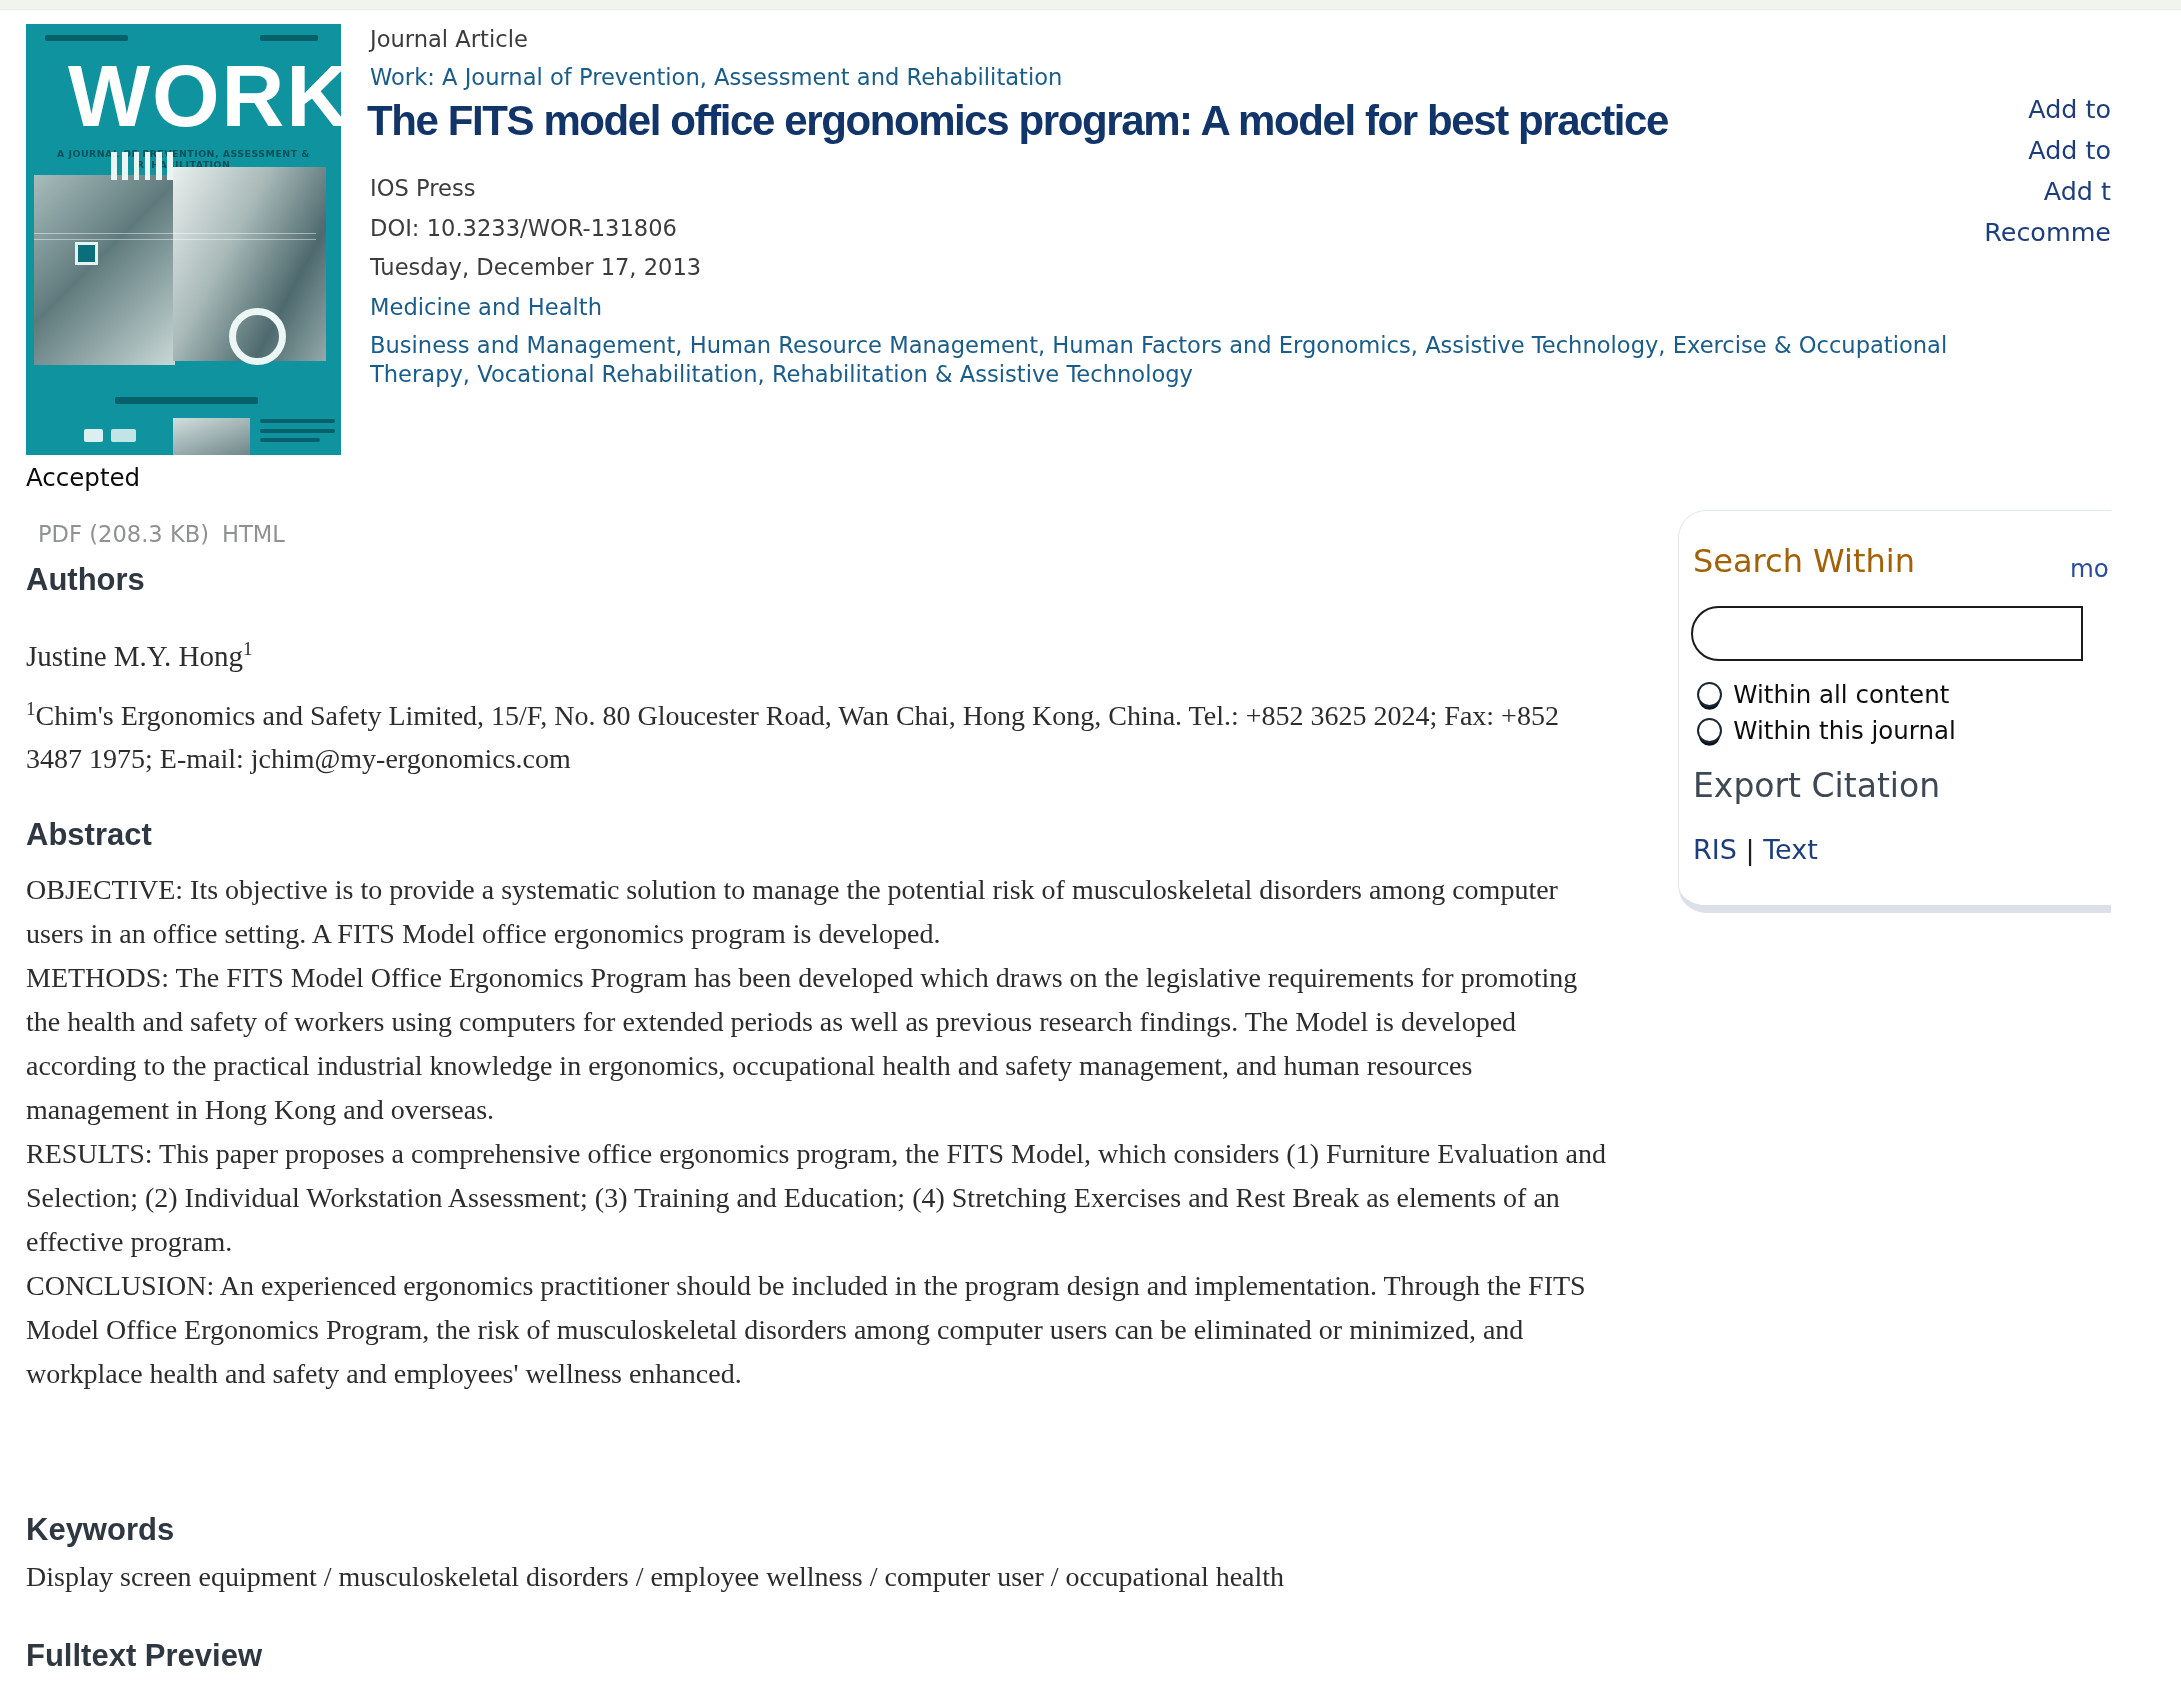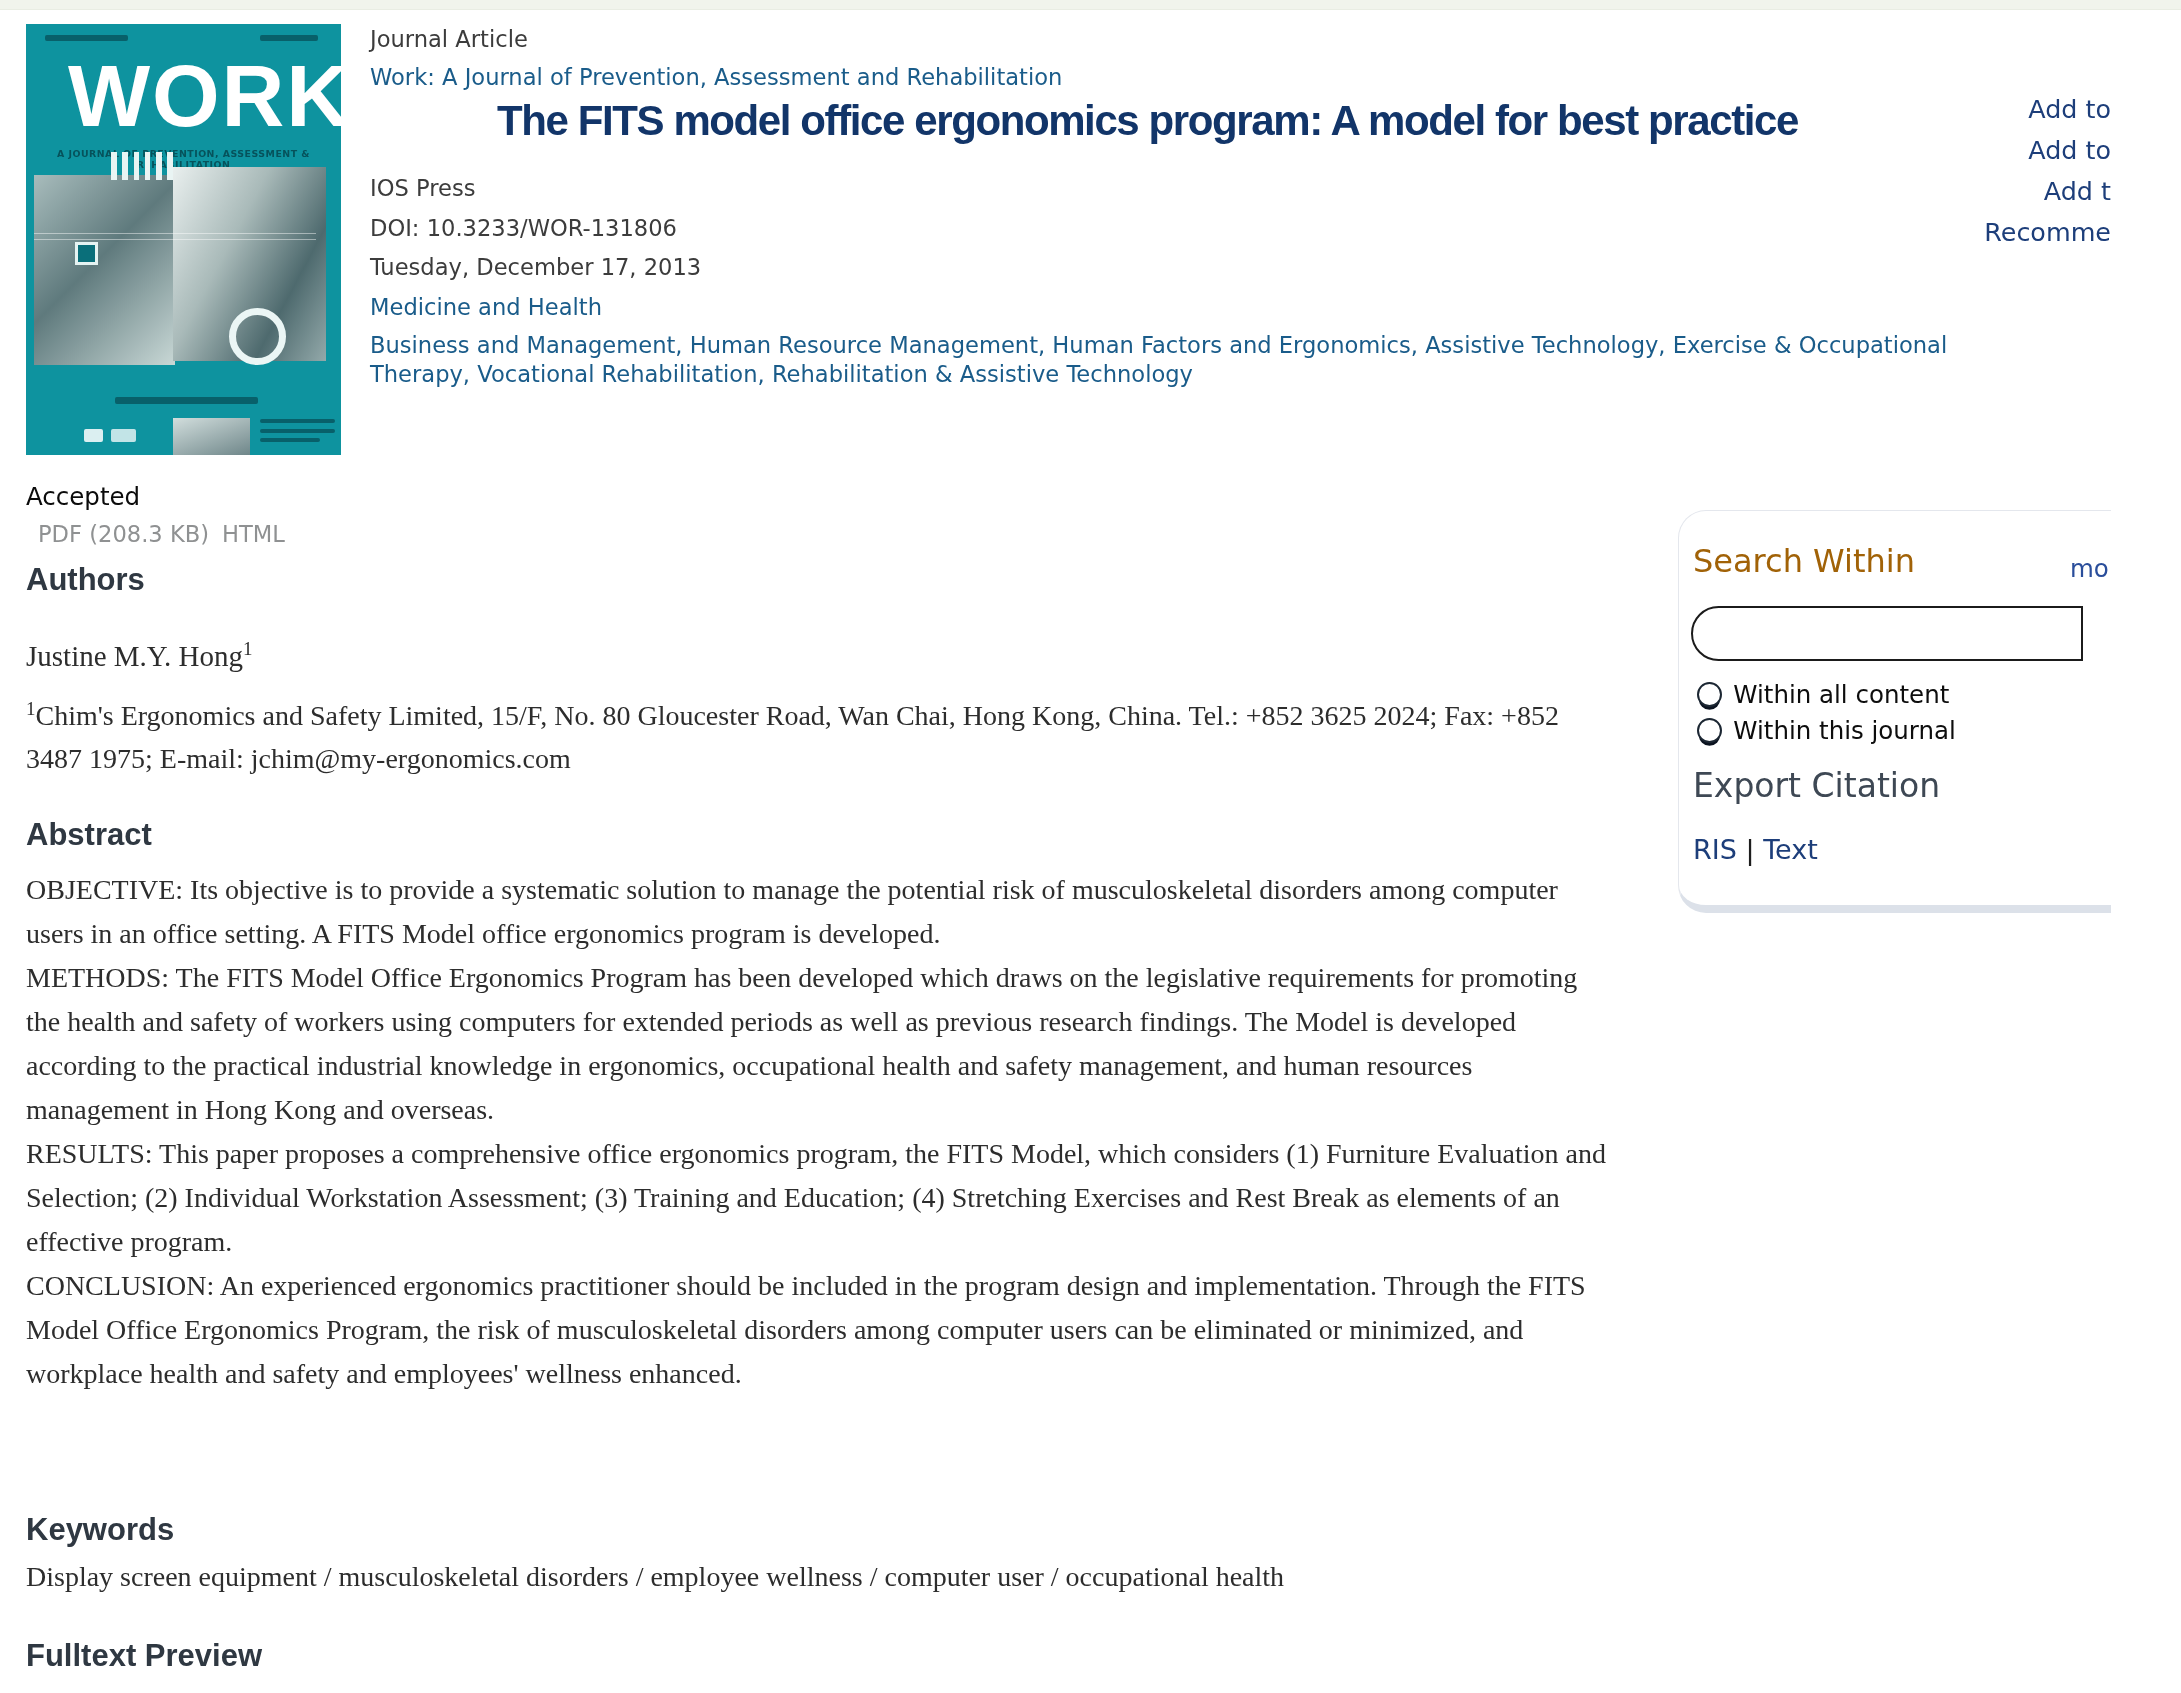--- a/index.html
+++ b/index.html
@@ -28,34 +28,34 @@
   .ring{left:203px;top:284px;width:43px;height:43px;border:7.5px solid #ebf6f5;border-radius:50%;}
   .hline{left:7.5px;height:1.9px;background:rgba(255,255,255,.45);}
 
   
   .meta{font-size:22.6px;color:#3c3c3c;white-space:nowrap;}
   .blue-link{color:#1a5c8a;cursor:pointer;}
   .navy-link{color:#1d3e7a;cursor:pointer;}
   .type-label{left:370px;top:26px;}
   .journal-link{left:370px;top:64px;}
   .title{left:367px;top:96px;width:1431px;font-family:"Liberation Sans",sans-serif;
-         font-weight:bold;font-size:42px;letter-spacing:-1.4px;color:#123569;line-height:49px;text-align:right;}
+         font-weight:bold;font-size:42px;letter-spacing:-1.4px;color:#123569;line-height:49px;}
   .publisher{left:370px;top:175px;}
   .doi{left:370px;top:215px;}
   .date{left:370px;top:254px;}
   .cat{left:370px;top:294px;}
   .subjects{left:370px;top:331px;width:1601px;font-size:22.6px;line-height:29px;
             color:#1a5c8a;white-space:normal;cursor:pointer;}
 
   .clip{left:0;top:0;width:2111px;height:1694px;overflow:hidden;}
   .addto{top:89px;left:1780px;width:331px;text-align:right;font-size:25.4px;
          line-height:41px;color:#1d3e7a;}
   .addto div{cursor:pointer;}
 
-  .accepted{left:26px;top:482px;font-size:24.5px;color:#0b0b0b;}
+  .accepted{left:26px;top:463px;font-size:24.5px;color:#0b0b0b;}
   .dl{top:521px;font-size:22.6px;color:#8f9192;cursor:pointer;}
   .pdf{left:38px;} .htm{left:222px;}
 
   .h-sans{font-family:"Liberation Sans",sans-serif;font-weight:bold;font-size:31px;color:#2f3842;}
   .h-authors{left:26px;top:562px;}
   .h-abstract{left:26px;top:817px;}
   .h-keywords{left:26px;top:1512px;}
   .h-fulltext{left:26px;top:1638px;}
 
   .serif{font-family:"Liberation Serif","DejaVu Serif",serif;color:#2d2d2d;}

